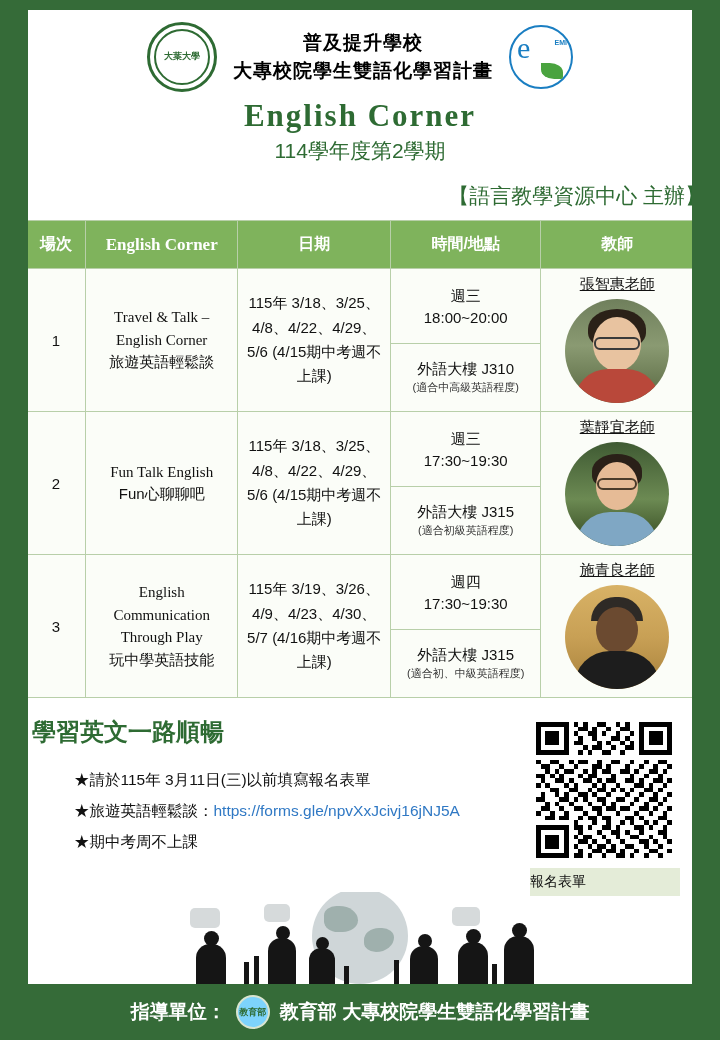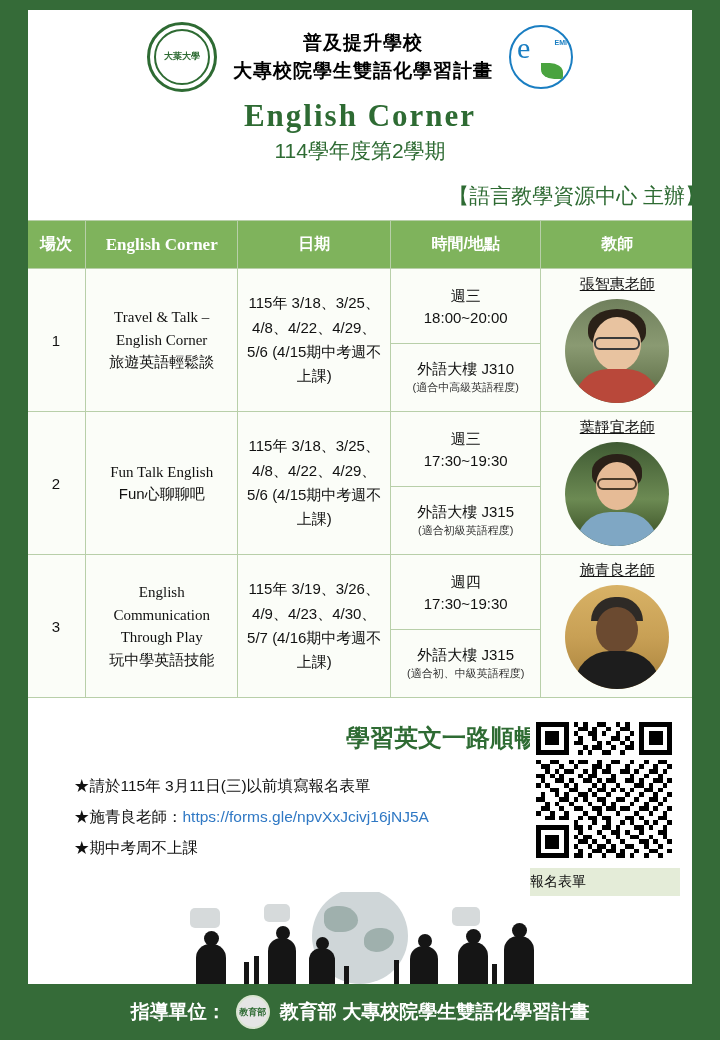--- a/index.html
+++ b/index.html
@@ -124,22 +124,22 @@
   .f2glass { position:absolute; left:50%; transform:translateX(-50%); top:36px; width:40px; height:12px; border:2px solid #4a3b2a; border-radius:6px; }
   .f2body { position:absolute; bottom:0; left:50%; transform:translateX(-50%); width:82px; height:34px; background:#7fa7c4; border-radius:36px 36px 0 0; }
 
   .f3 { top:22px; width:42px; height:46px; background:#6b4a30; }
   .f3cap { position:absolute; left:50%; transform:translateX(-50%); top:12px; width:52px; height:24px; background:#2e2a26; border-radius:26px 26px 0 0; }
   .f3body { position:absolute; bottom:0; left:50%; transform:translateX(-50%); width:86px; height:38px; background:#1d1d1d; border-radius:36px 36px 0 0; }
 
   
   .bottom { position:relative; padding:12px 18px 0 18px; }
   .slogan {
-    text-align:right; color:#2e6b33; font-size:24px; font-weight:bold;
-    margin:12px 0 12px 0; padding-right:150px;
+    text-align:left; color:#2e6b33; font-size:24px; font-weight:bold;
+    margin:6px 0 12px 0; padding-right:150px;
   }
   .notes { font-size:15.5px; line-height:2.0; color:#111; padding-left:42px;margin-top:16px; }
   .notes .blue { color:#2f78c4;text-align:center; }
   .qr-box {
     position:absolute; right:26px; top:18px; width:150px; text-align:left;
   }
   .qr {
     width:148px; height:148px; background:#ffffff; padding:6px;
     display:block;
   }
@@ -170,21 +170,21 @@
 
   
   .footer {
     position:absolute; left:0; right:0; bottom:0; height:56px;
     background:#356b38; color:#ffffff;
     display:flex; align-items:center; justify-content:center; gap:10px;
     font-size:19px; font-weight:bold;
   }
   .moe-logo {
     width:34px; height:34px; border-radius:50%;
-    background:#e5e5e5; border:2px solid #d8e4cf;
+    background:#7dd3fc; border:2px solid #d8e4cf;
     display:flex; align-items:center; justify-content:center;
     color:#2e6b33; font-size:9px; font-weight:bold;
   }
   .side-left, .side-right {
     position:absolute; top:0; bottom:0; width:14px; background:#356b38;
   }
   .side-left { left:0; } .side-right { right:0; }
 </style>
 </head>
 <body>
@@ -316,21 +316,21 @@
         </tr>
       </tbody>
     </table>
   </div>
 
   <div class="bottom">
     <div class="slogan">學習英文一路順暢</div>
     <div class="notes">
       <div>★請於115年 3月11日(三)以前填寫報名表單</div>
       <div>
-        <span>★施青良老師：</span><span class="blue">https://forms.gle/npvXxJcivj16jNJ5A</span>
+        <span>★旅遊英語輕鬆談：</span><span class="blue">https://forms.gle/npvXxJcivj16jNJ5A</span>
       </div>
       <div>★期中考周不上課</div>
     </div>
 
     <div class="qr-box">
       <svg class="qr" viewBox="0 0 29 29" shape-rendering="crispEdges">
         <rect width="29" height="29" fill="#ffffff"></rect>
         <g fill="#000000">
           <rect x="0" y="0" width="7" height="1"></rect>
             <rect x="0" y="6" width="7" height="1"></rect>

